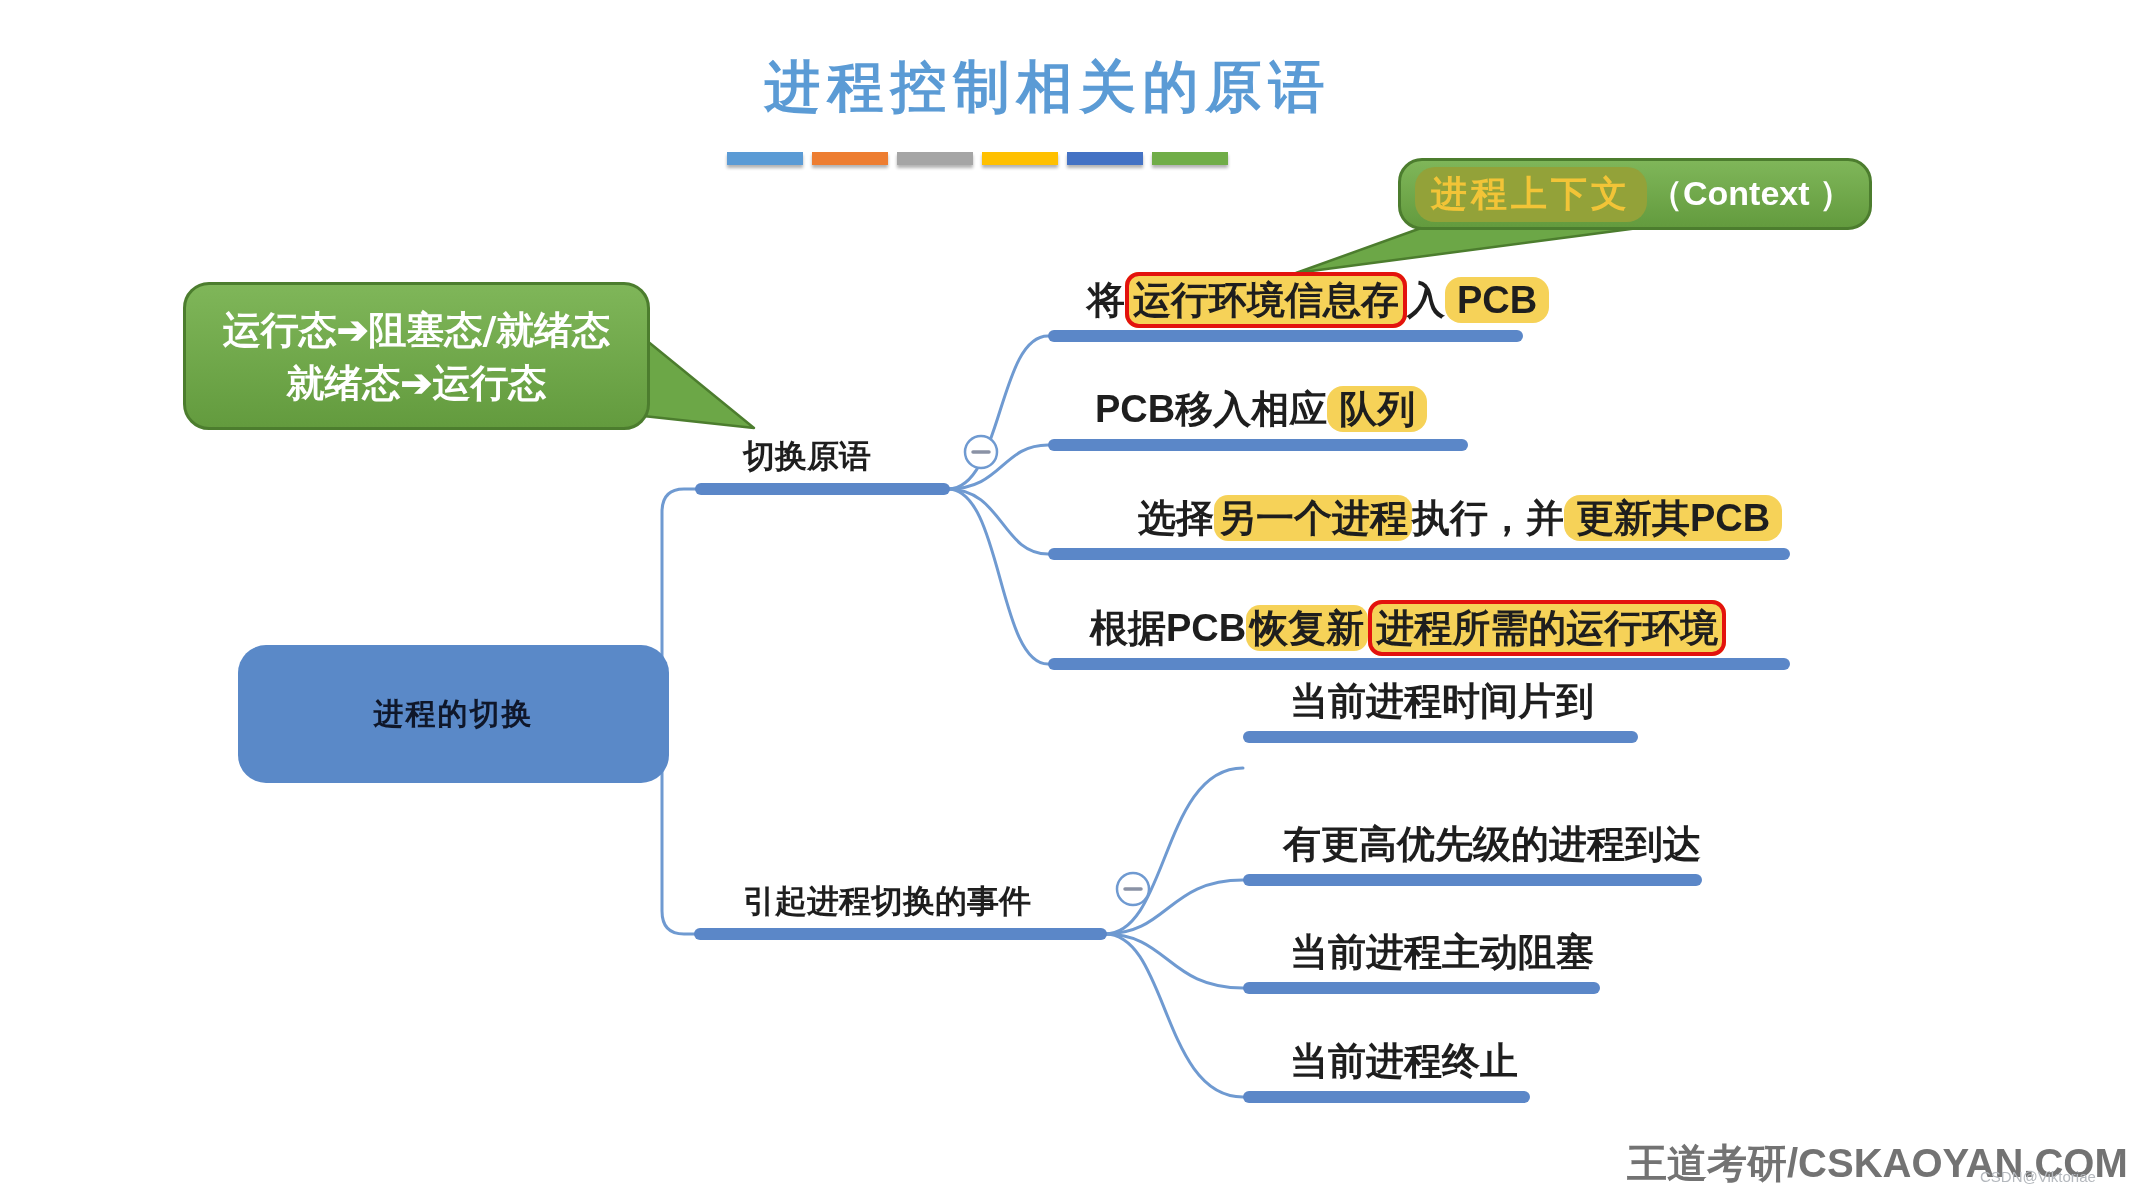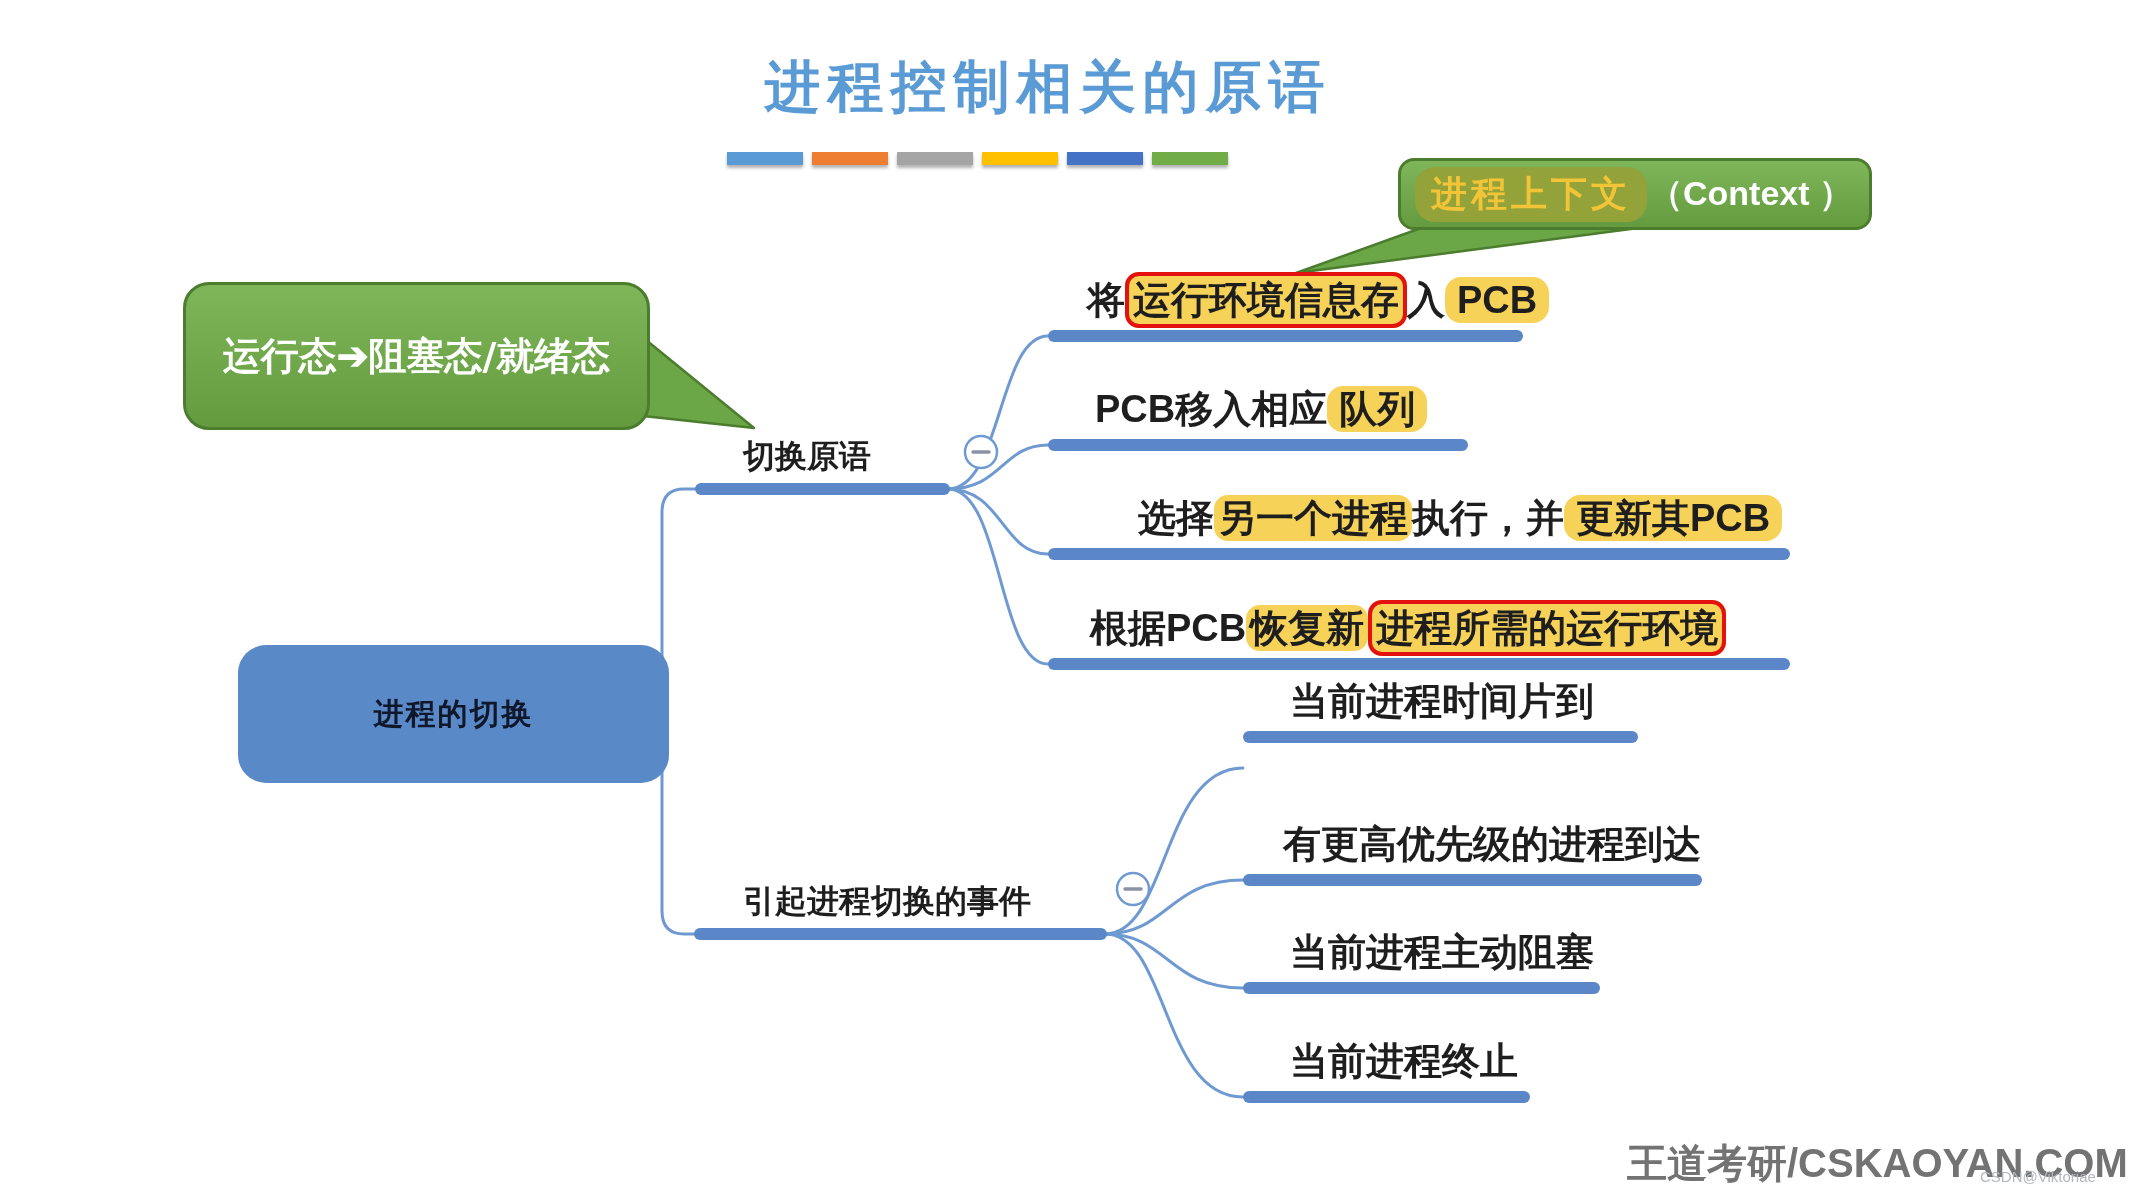--- a/index.html
+++ b/index.html
@@ -8,21 +8,21 @@
   .links{position:absolute;left:0;top:0;z-index:1;}
   
   .title{position:absolute;left:718px;top:50px;width:660px;text-align:center;
          font-family:"DejaVu Serif",serif;font-weight:bold;font-size:56px;
          letter-spacing:7px;color:#5B9BD5;z-index:2;}
   .legend{position:absolute;left:727px;top:152px;display:flex;gap:9px;z-index:2;}
   .legend .bar{width:76px;height:13px;box-shadow:0 3px 3px rgba(0,0,0,.30);}
   
   .callout{position:absolute;z-index:3;box-sizing:border-box;
            background:linear-gradient(#7fb659,#639b3e);
-           border:3px solid #4c7d2e;border-radius:16px;}
+           border:3px solid #4c7d2e;border-radius:24px;}
   .callout-top{left:1398px;top:158px;width:474px;height:72px;
                display:flex;align-items:center;padding-left:14px;}
   .callout-top .pill{background:#93a239;border-radius:20px;padding:3px 16px;
                      font-family:"DejaVu Serif",serif;font-weight:bold;
                      font-size:36px;color:#F2C437;letter-spacing:4px;white-space:nowrap;}
   .callout-top .ctx{color:#fff;font-size:34px;font-weight:bold;margin-left:2px;white-space:nowrap;}
   .callout-left{left:183px;top:282px;width:467px;height:148px;border-radius:26px;
                 display:flex;flex-direction:column;justify-content:center;align-items:center;
                 font-family:"DejaVu Serif",serif;font-weight:bold;font-size:38px;
                 color:#fff;line-height:1.4;text-align:right;}
@@ -109,20 +109,21 @@
     <span class="bar" style="background: rgb(112, 173, 71);"></span>
   </div>
 
   <div class="callout callout-top">
     <span class="pill">进程上下文</span>
     <span class="ctx">（Context ）</span>
   </div>
 
   <div class="callout callout-left">
     <div>运行态➔阻塞态/就绪态</div>
+    <div>就绪态➔运行态</div>
   </div>
 
   <div class="root">进程的切换</div>
 
   <div class="topic blabel t-b1">
     <div class="txt">切换原语</div>
     <div class="bar"></div>
   </div>
   <div class="topic child t-c1">
     <div class="txt"><span>将</span><span class="hl redbox">运行环境信息存</span><span>入</span><span class="hl pillhl">PCB</span></div>

